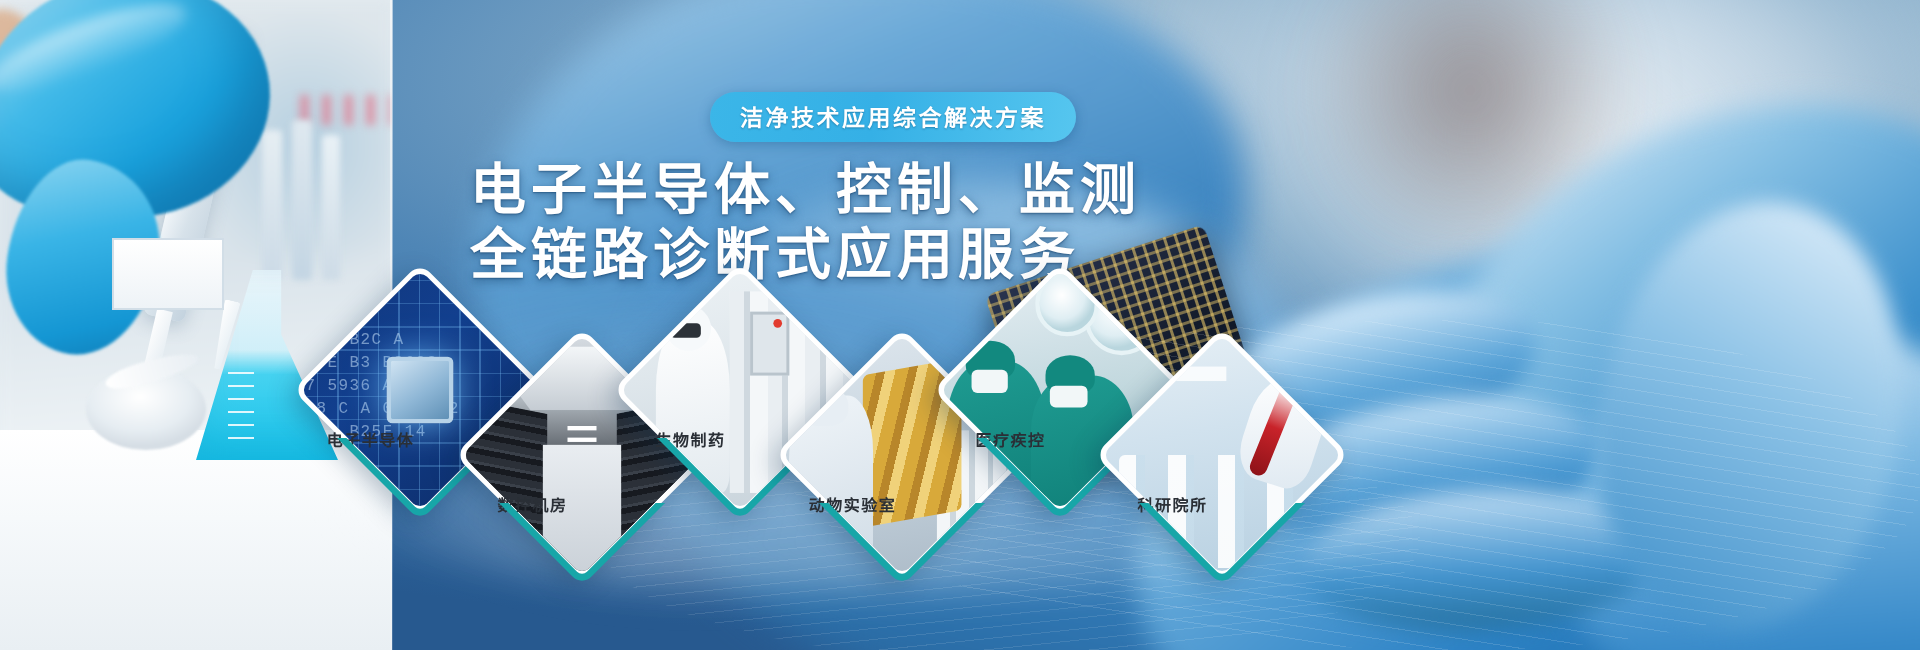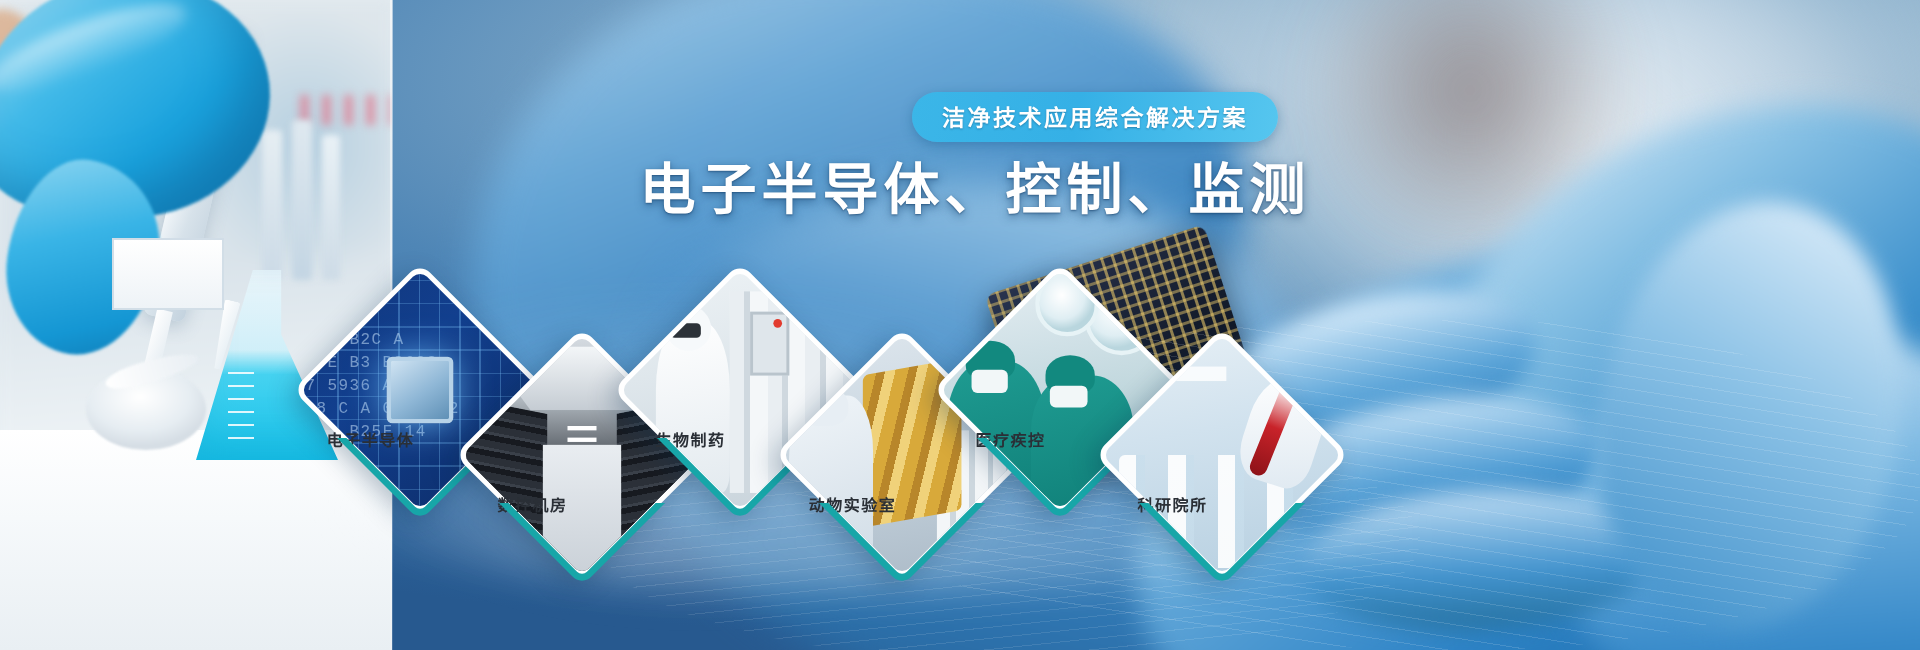--- a/index.html
+++ b/index.html
@@ -190,21 +190,21 @@
   .lp-fade{
     position:absolute;right:-2px;top:0;width:26px;height:650px;
     background:linear-gradient(90deg,rgba(255,255,255,0),rgba(255,255,255,.0));
   }
   .panel-edge{
     position:absolute;left:390px;top:0;width:3px;height:650px;
     background:linear-gradient(180deg,rgba(255,255,255,.55),rgba(255,255,255,.15));
   }
 
   
-  .copy{position:absolute;left:440px;top:92px;width:1040px;text-align:center;}
+  .copy{position:absolute;left:440px;top:92px;width:1040px;text-align:left;}
   .badge{
     display:inline-block;
     padding:7px 30px 9px;
     border-radius:26px;
     background:linear-gradient(100deg,#3bb6e8 0%,#35b0e6 45%,#56c6ef 100%);
     color:#ffffff;
     font-size:23px;font-weight:bold;letter-spacing:2.5px;
     text-shadow:0 1px 2px rgba(12,70,110,.45);
     box-shadow:0 3px 12px rgba(14,80,130,.35);
     margin-left:270px;
@@ -417,20 +417,21 @@
     <div class="lp-dish"></div>
     <div class="lp-spoon"></div>
     <div class="lp-fade"></div>
   </div>
   <div class="panel-edge"></div>
 
   <div class="copy">
     <div class="badge">洁净技术应用综合解决方案</div>
     <div class="headline">
       <span class="hl hl1">电子半导体、控制、监测</span>
+      <span class="hl hl2">全链路诊断式应用服务</span>
     </div>
   </div>
 
   <div class="swoosh"></div>
 
   <div class="cards">
 
     <div class="card up c1">
       <div class="card-img">
         <div class="art art-pcb">

